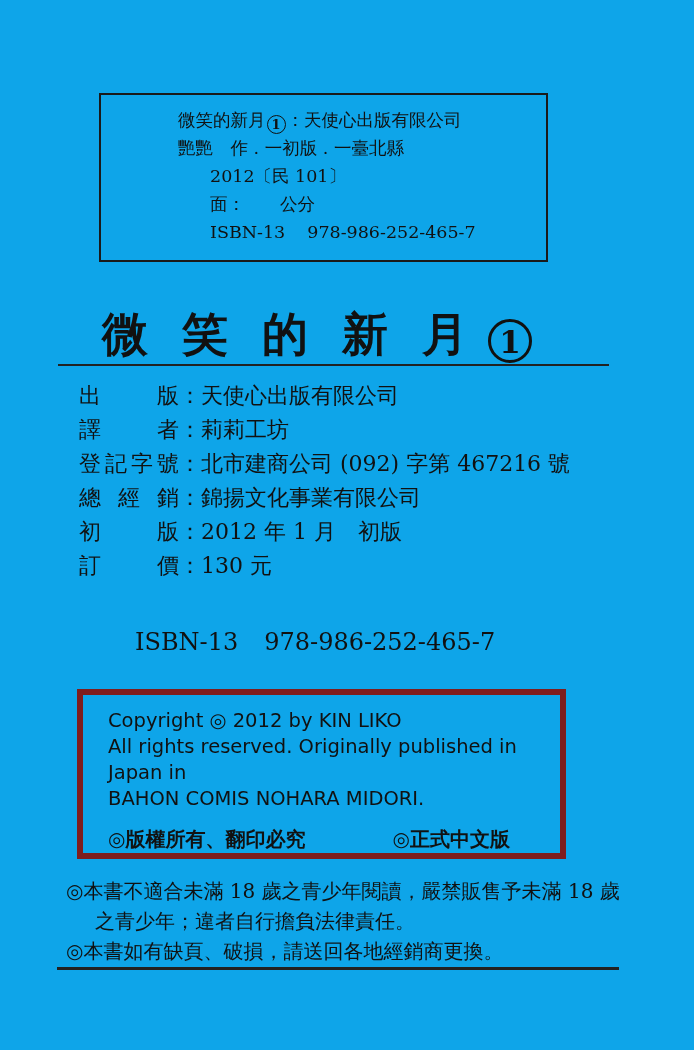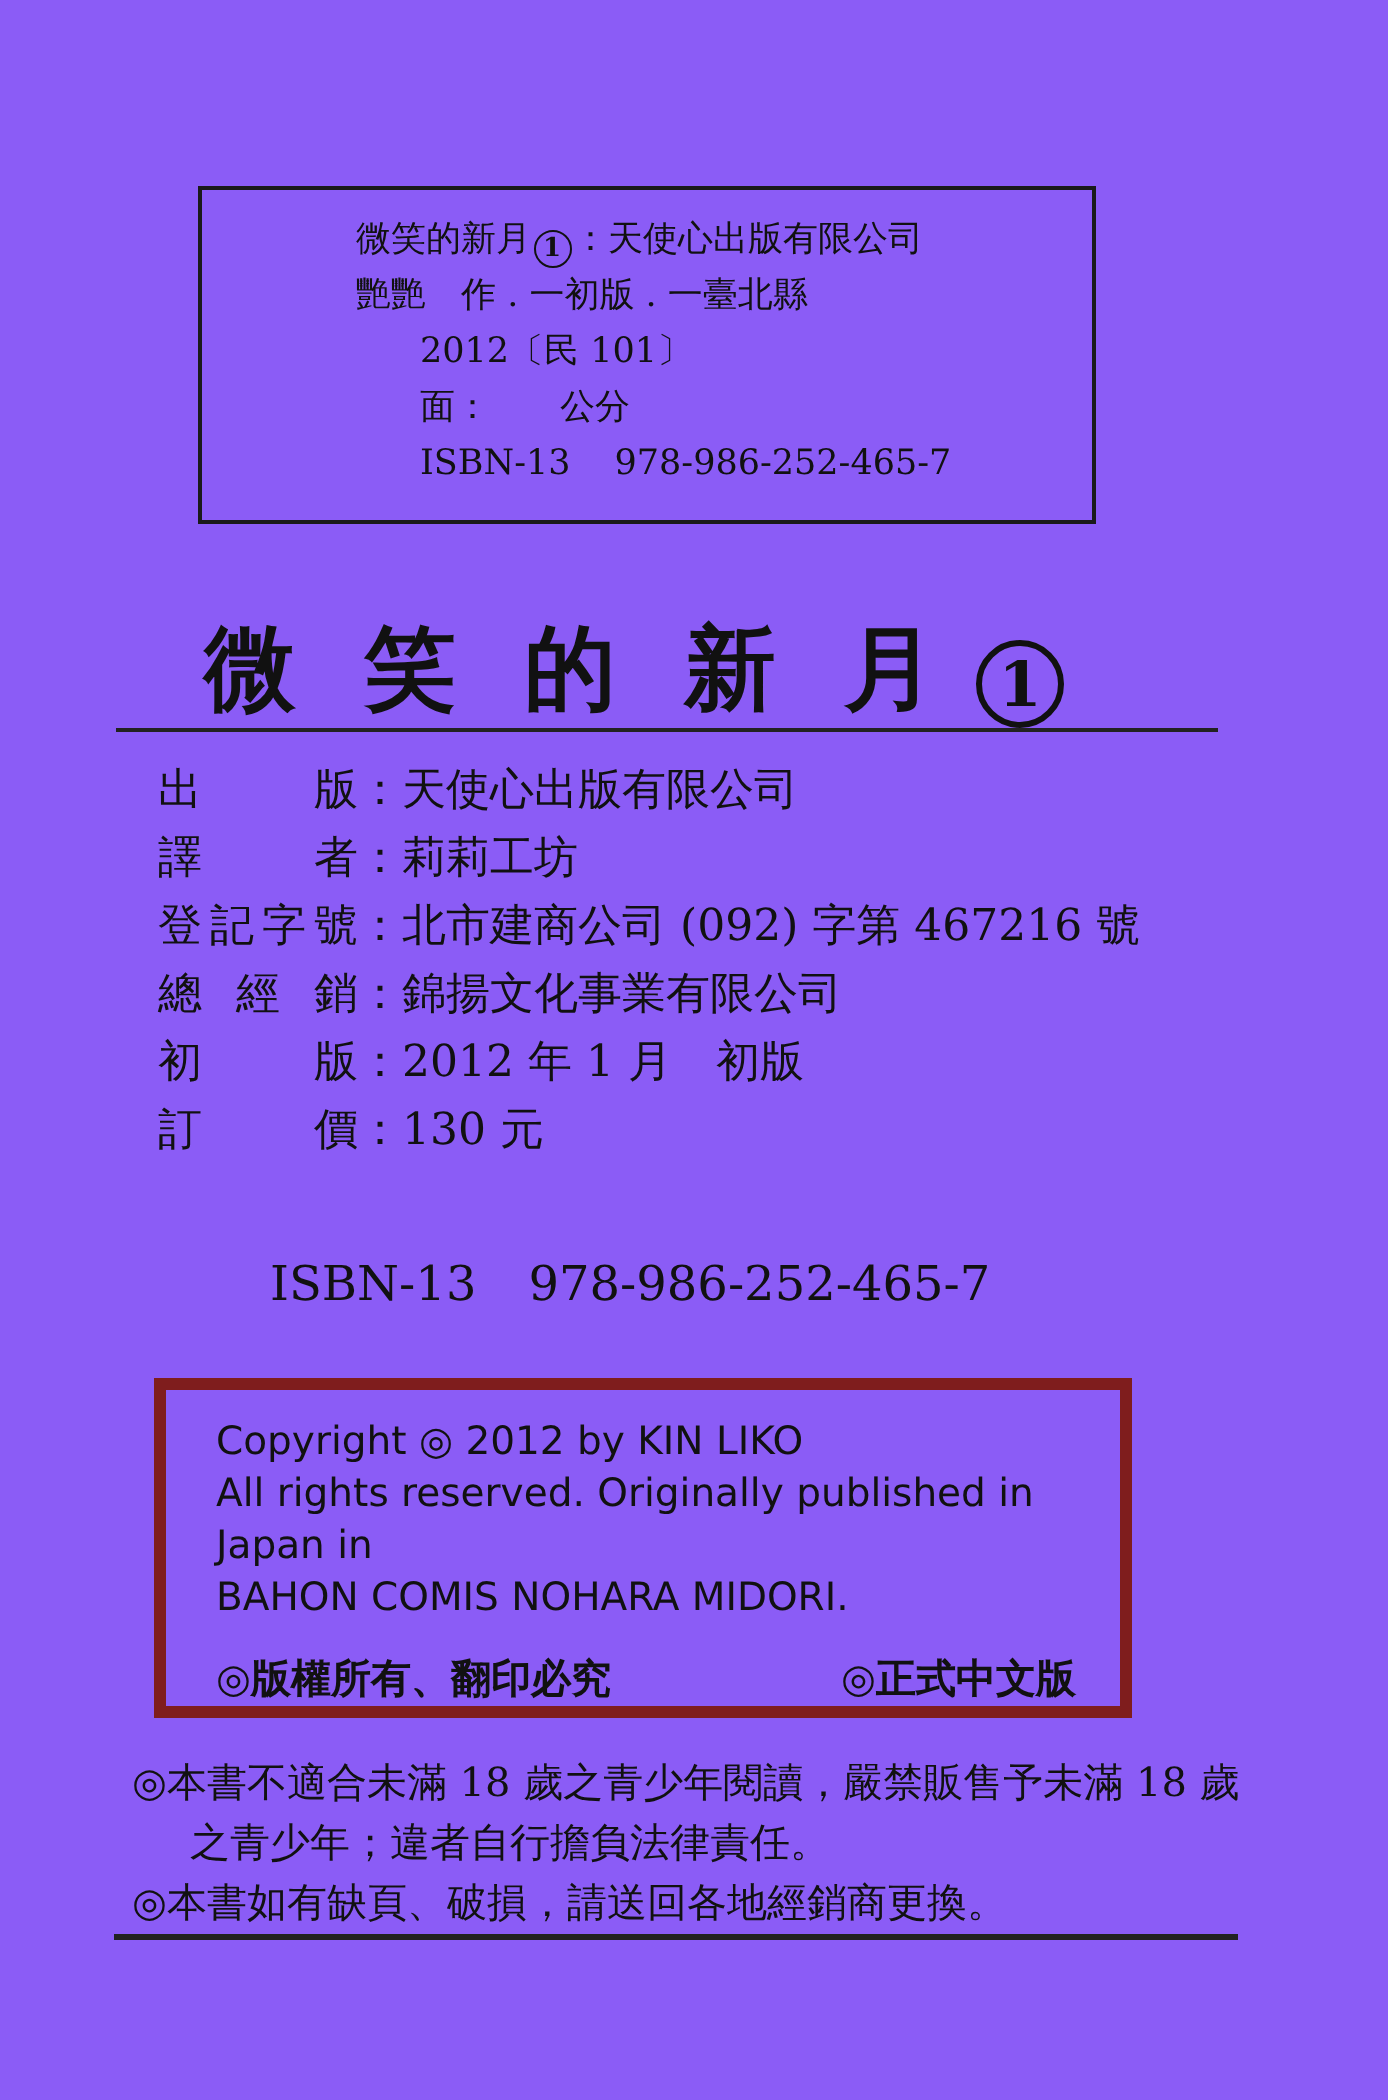--- a/index.html
+++ b/index.html
@@ -1,21 +1,21 @@
 <!DOCTYPE html>
 <html><head>
 <meta charset="utf-8">
 <style>
   * { margin: 0; padding: 0; box-sizing: border-box; }
   html, body { background: #e9e9e9; }
   .page {
     position: relative;
     width: 694px;
     height: 1050px;
-    background: #8b5cf6;
+    background: #0ea5e9;
     color: #111;
     font-family: "DejaVu Serif", "Liberation Serif", serif;
     overflow: hidden;
     margin: 0 auto;
   }
 
   
   .cip-box {
     position: absolute;
     left: 99px; top: 93px;
@@ -105,21 +105,21 @@
     font-size: 19.5px;
     line-height: 26px;
   }
   .rights-row {
     display: flex;
     margin-top: 14px;
     font-weight: bold;
     font-size: 20px;
     justify-content: flex-end;
   }
-  .rights-right { margin-left: auto; margin-right: 8px; }
+  .rights-right { margin-left: auto; margin-right: 36px; }
 
   
   .disclaimers {
     position: absolute;
     left: 66px; top: 876px;
     width: 580px;
     font-size: 20px;
     line-height: 30px;
   }
   .disclaimer-cont { padding-left: 29px; }

